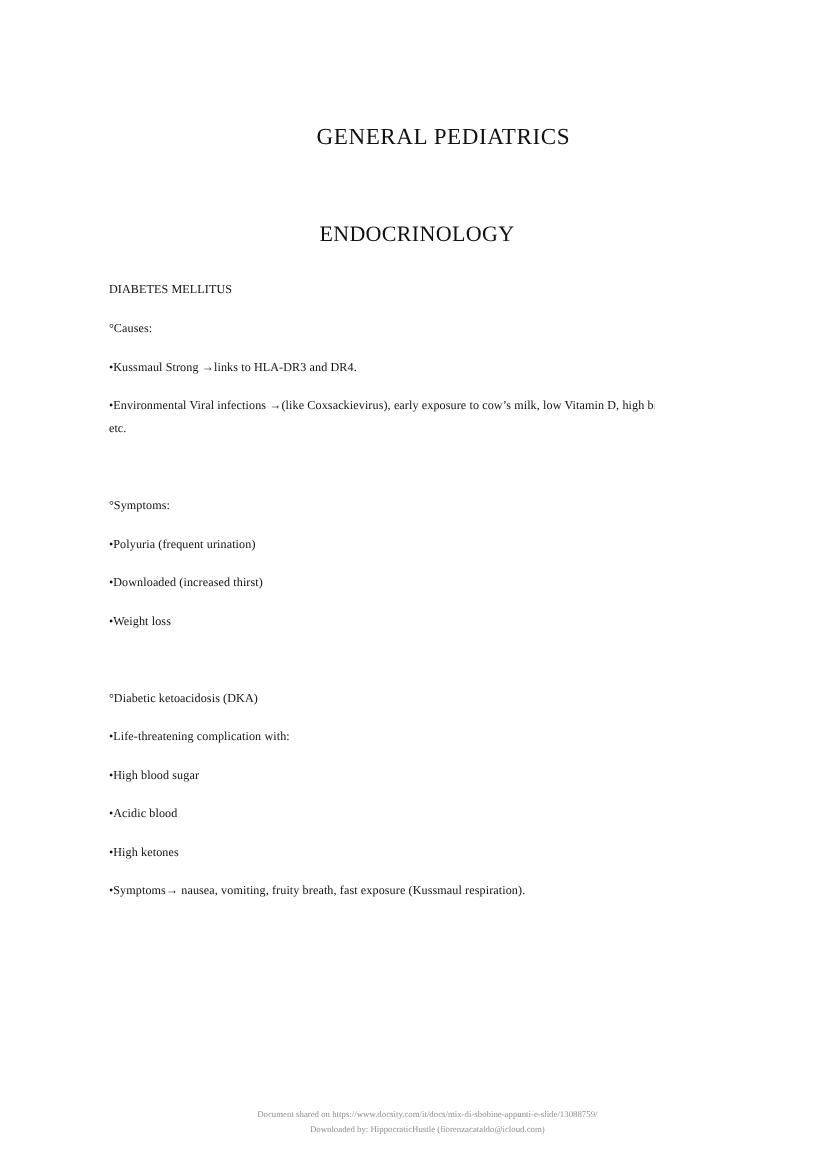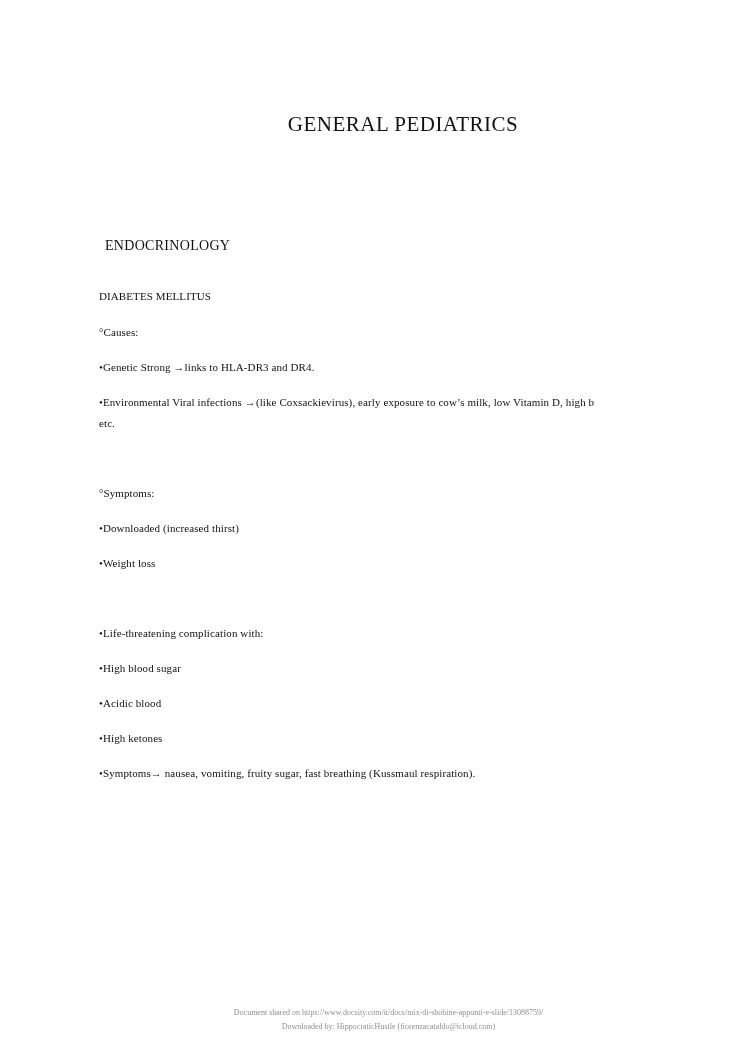--- a/index.html
+++ b/index.html
@@ -26,24 +26,25 @@
     font-size: 21px;
     font-weight: 400;
     line-height: 25px;
     margin: 0;
     text-align: center;
     position: relative;
     left: 30px;
     letter-spacing: 0.5px;
   }
   h2.section-heading {
-    font-size: 14px;
+    font-size: 20px;
     font-weight: 400;
     line-height: 20px;
-    margin: 99px 0 0 0;
+    margin: 66px 0 0 0;
+    text-align: center;
     position: relative;
     left: 6px;
     letter-spacing: 0.3px;
   }
   .doc-body {
     margin-top: 30px;
   }
   .doc-body p {
     font-size: 11px;
     line-height: 21px;
@@ -91,32 +92,34 @@
 <div class="page">
 
   <div class="content">
     <h1 class="doc-title">GENERAL PEDIATRICS</h1>
 
     <h2 class="section-heading">ENDOCRINOLOGY</h2>
 
     <div class="doc-body" id="doc-body">
         <p class="subheading">DIABETES MELLITUS</p>
         <p class="label">°Causes:</p>
-        <p class="bullet">•Genetic Strong →links to HLA-DR3 and DR4.</p>
+        <p class="bullet">•Kussmaul Strong →links to HLA-DR3 and DR4.</p>
         <p class="bullet">•Environmental Viral infections →(like Coxsackievirus), early exposure to cow’s milk, low Vitamin D, high birth weight, etc.</p>
         <p class="spacer"></p>
         <p class="label">°Symptoms:</p>
+        <p class="bullet">•Polyuria (frequent urination)</p>
         <p class="bullet">•Downloaded (increased thirst)</p>
         <p class="bullet">•Weight loss</p>
         <p class="spacer"></p>
+        <p class="label">°Diabetic ketoacidosis (DKA)</p>
         <p class="bullet">•Life-threatening complication with:</p>
         <p class="bullet">•High blood sugar</p>
         <p class="bullet">•Acidic blood</p>
         <p class="bullet">•High ketones</p>
-        <p class="bullet">•Symptoms→ nausea, vomiting, fruity sugar, fast breathing (Kussmaul respiration).</p>
+        <p class="bullet">•Symptoms→ nausea, vomiting, fruity breath, fast exposure (Kussmaul respiration).</p>
       </div>
   </div>
 
   <div class="watermark" style="color: rgb(216, 216, 216);">stampatopressoOfficinaStudenti</div>
 
   <div class="page-number">1</div>
 
   <div class="footer" style="color: rgb(143, 143, 143); padding-left: 16px;">
     <div>Document shared on https://www.docsity.com/it/docs/mix-di-sbobine-appunti-e-slide/13088759/</div>
     <div>Downloaded by: HippocraticHustle (fiorenzacataldo@icloud.com)</div>

